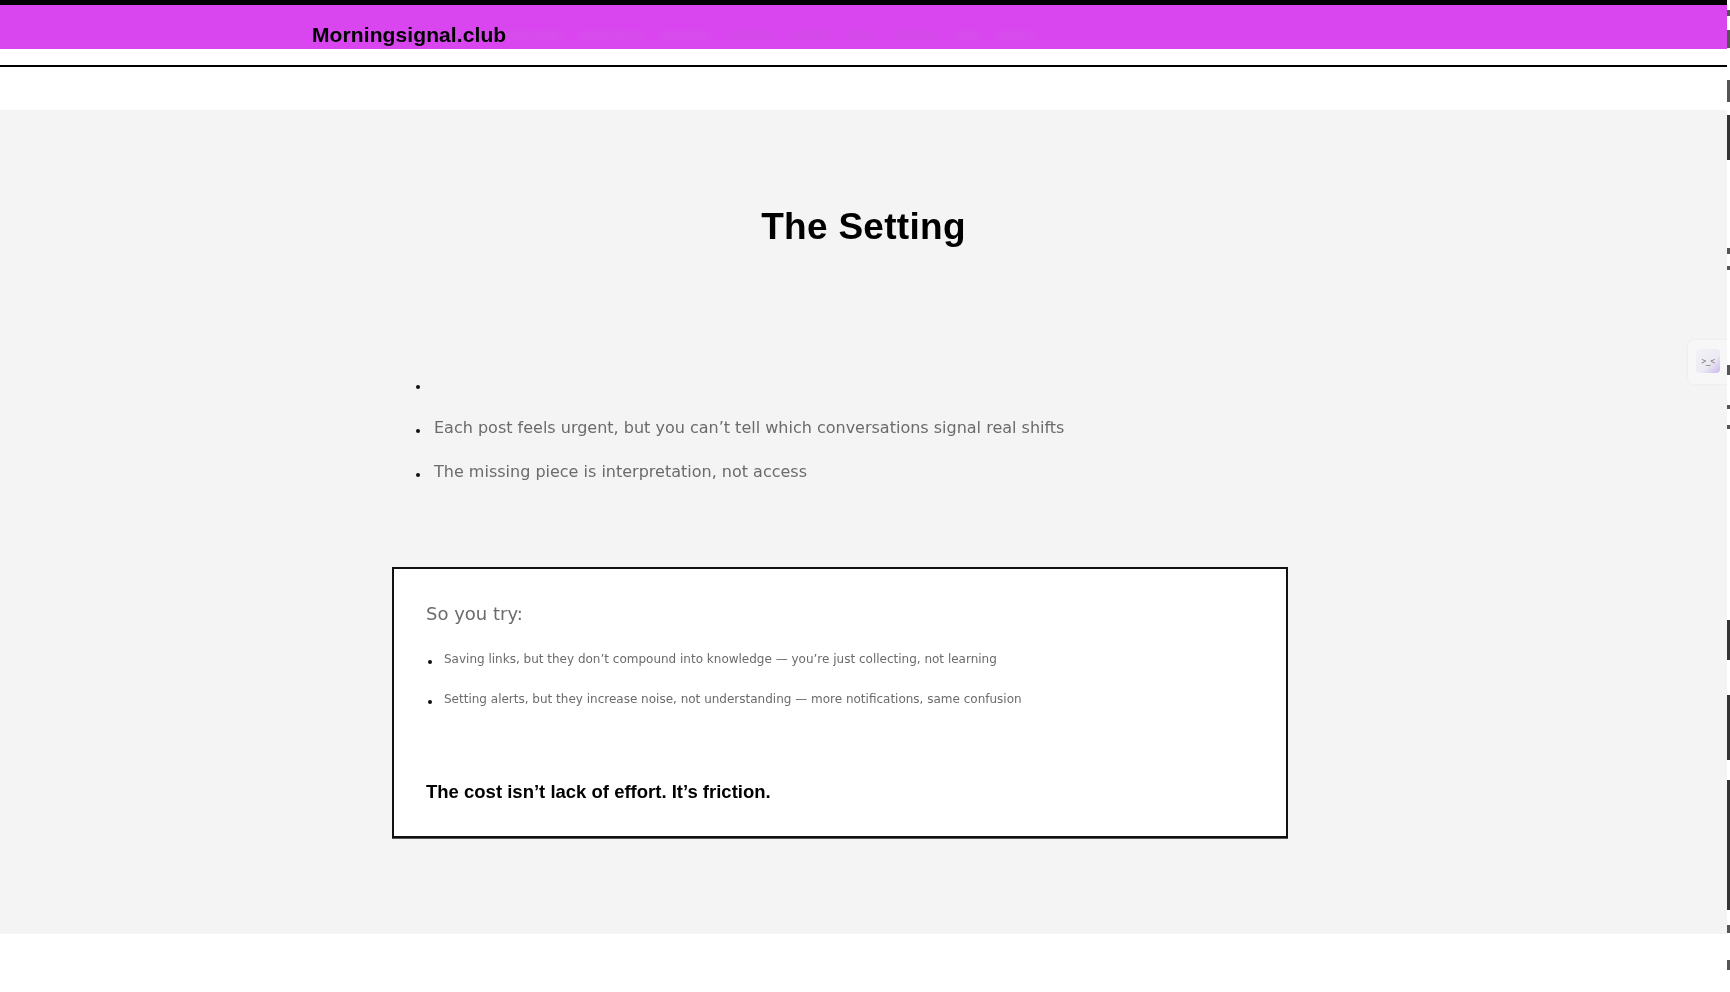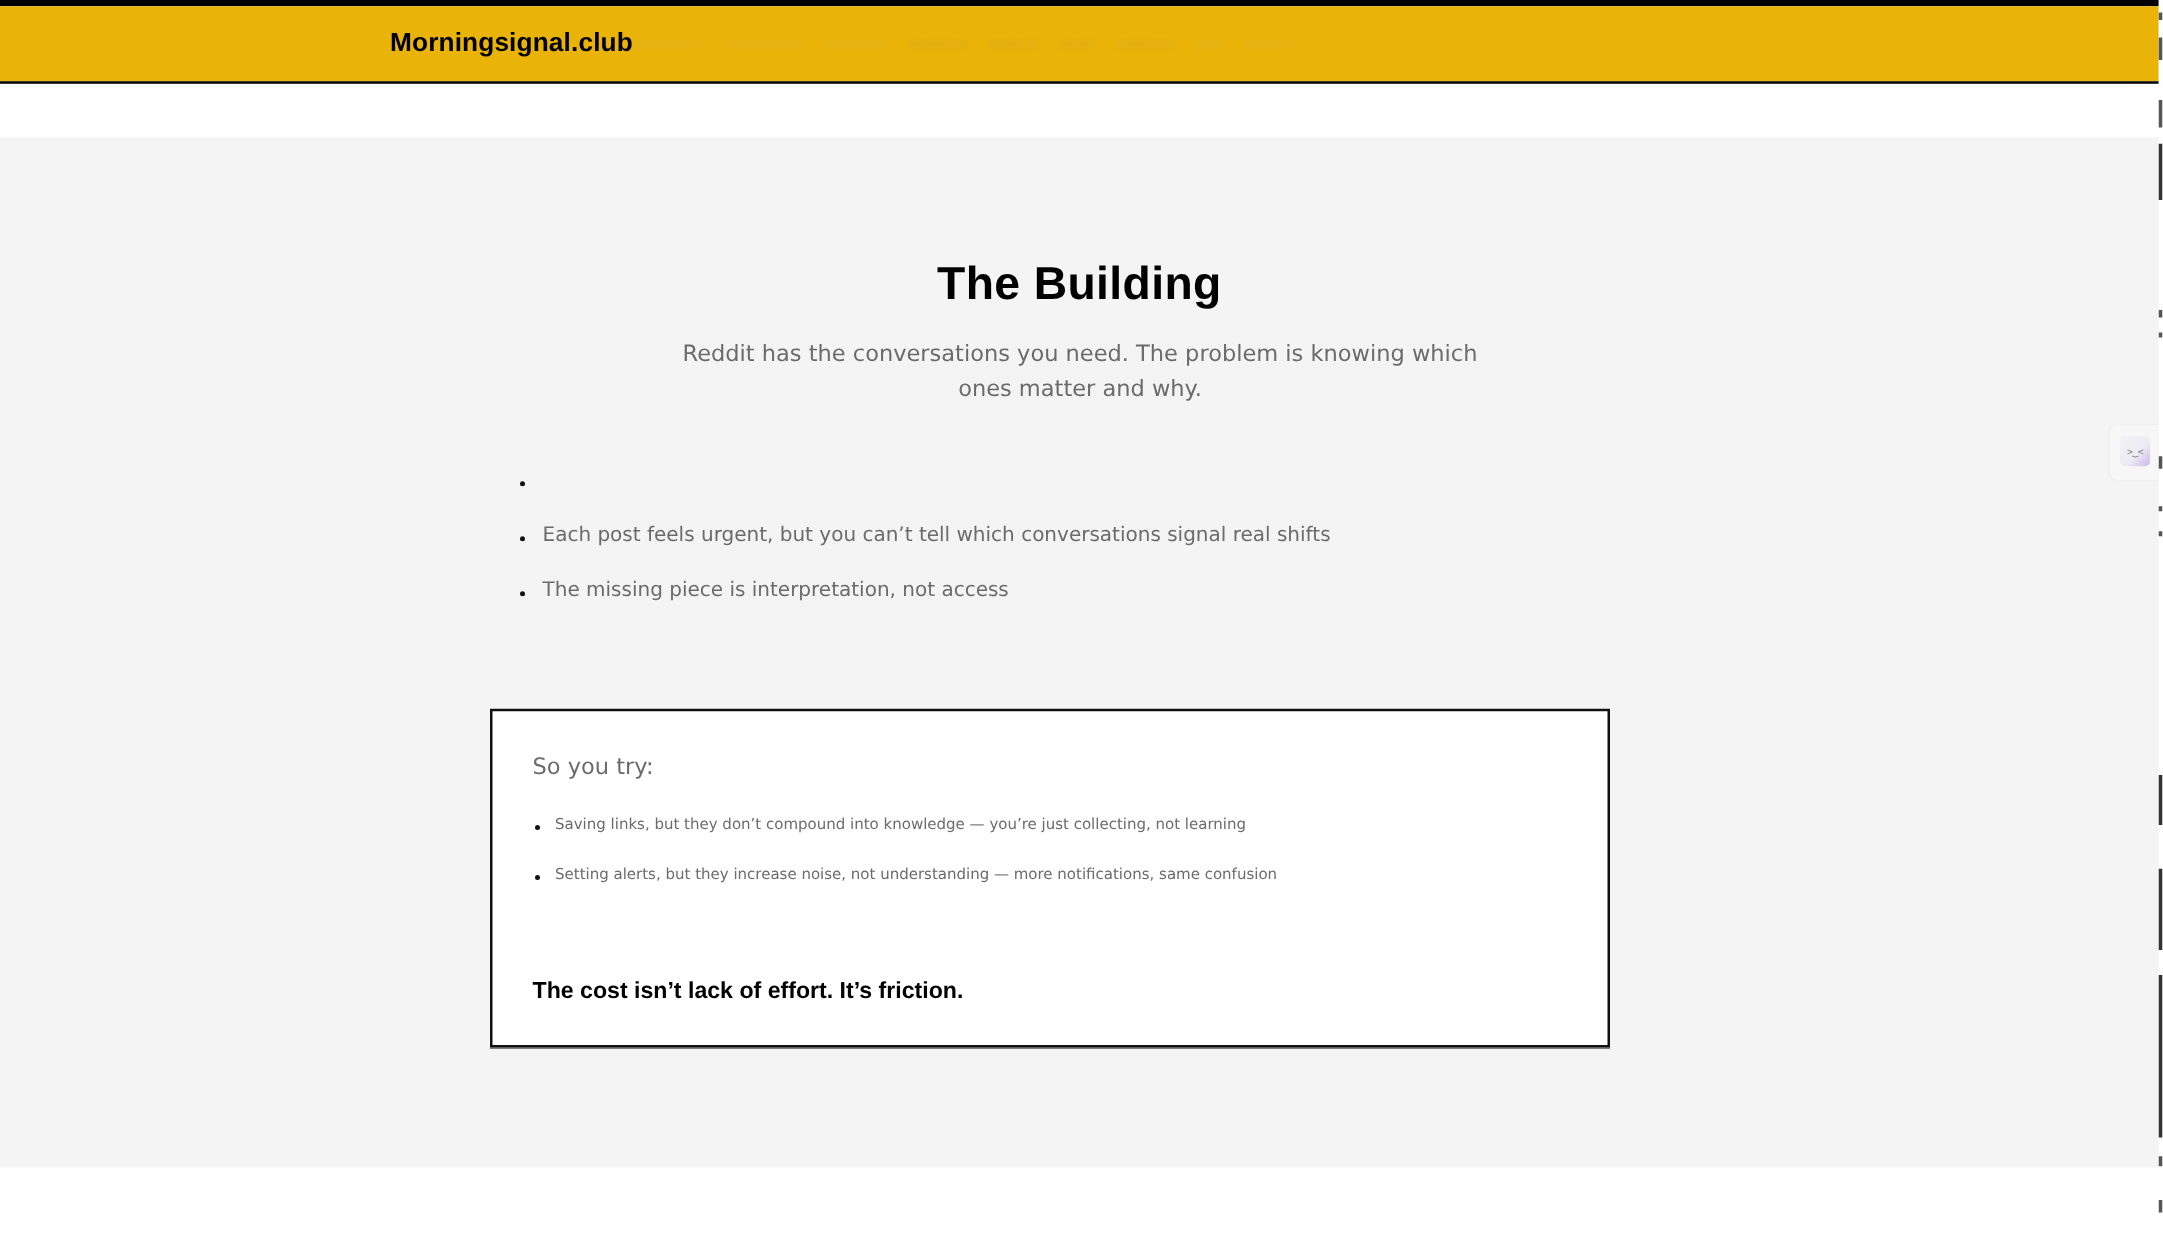--- a/index.html
+++ b/index.html
@@ -9,22 +9,22 @@
       font-family: "DejaVu Sans", "Liberation Sans", sans-serif;
       color: #111;
     }
     .page { position: relative; width: 1730px; height: 992px; }
 
     
     .top-bar { position: absolute; left: 0; top: 0; width: 1727px; height: 5px; background: #000; }
 
     
     .header {
-      position: absolute; left: 0; top: 5px; width: 1727px; height: 60px;
-      background: #eab308;
+      position: absolute; left: 0; top: 5px; width: 1727px; height: 44px;
+      background: #d946ef;
     }
     .header-border { position: absolute; left: 0; top: 65px; width: 1727px; height: 2px; background: #000; }
     .logo {
       position: absolute; left: 312px; top: 18px;
       font-family: "Liberation Sans", sans-serif;
       font-weight: 700; font-size: 21px; letter-spacing: 0.1px; color: #000;
       white-space: nowrap;
     }
     .marquee {
       position: absolute; left: 505px; top: 22px; width: 730px; height: 20px;
@@ -121,22 +121,21 @@
       <span class="strong">·······</span>
       <span class="strong">·····</span>
       <span class="strong">········</span>
       <span>····</span>
       <span>·······</span>
     </div>
   </header>
   <div class="header-border"></div>
 
   <section class="section">
-    <h2 class="section-title">The Building</h2>
-    <p class="section-subtitle">Reddit has the conversations you need. The problem is knowing which ones matter and why.</p>
+    <h2 class="section-title">The Setting</h2>
 
     <ul class="problem-list">
       <li class="problem-item">
         <span class="bullet"></span>
       </li>
       <li class="problem-item">
         <span class="bullet"></span>
         <span>Each post feels urgent, but you can’t tell which conversations signal real shifts</span>
       </li>
       <li class="problem-item">

